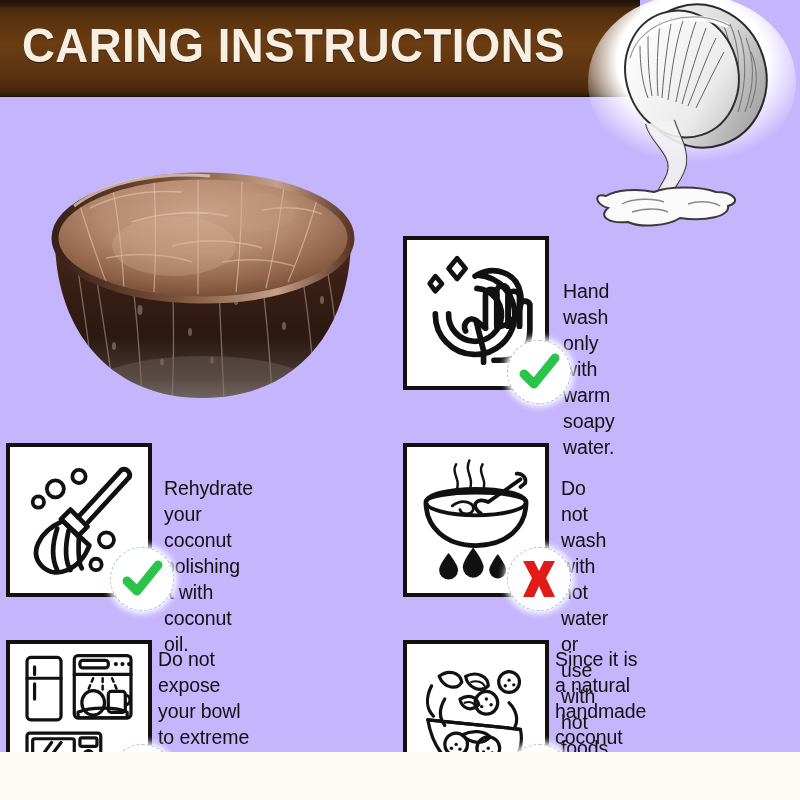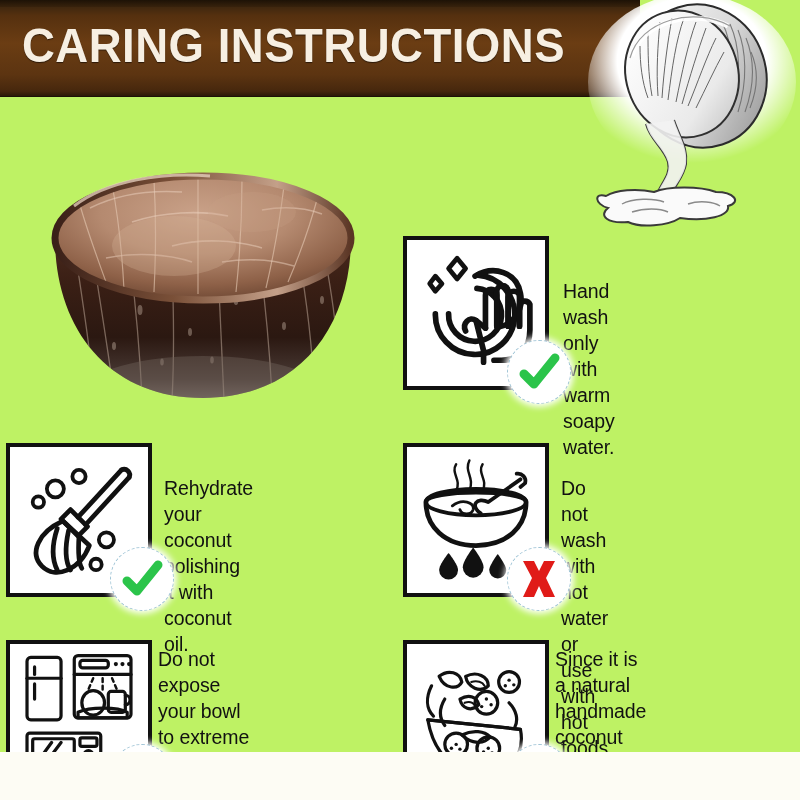--- a/index.html
+++ b/index.html
@@ -4,21 +4,21 @@
 <title>Caring Instructions</title>
 <style>
   html,body{margin:0;padding:0;}
   body{
     width:800px;height:800px;
     background:#FDFCF4;
     font-family:"Liberation Sans","DejaVu Sans",sans-serif;
     overflow:hidden;
     position:relative;
   }
-  #page{position:relative;width:800px;height:752px;overflow:hidden;background:#bef264;}
+  #page{position:relative;width:800px;height:752px;overflow:hidden;background:#c4b5fd;}
 
   
   .banner{
     position:absolute;left:0;top:0;width:640px;height:96px;
     background:linear-gradient(180deg,#2e1d0c 0%,#3a250f 5%,#55300f 16%,#6b3d13 45%,#5c3411 78%,#46270d 95%,#2b1a08 100%);
     box-shadow:0 1px 0 #1d1206;
     overflow:hidden;
   }
   .banner:after{
     content:"";position:absolute;left:0;top:0;width:100%;height:7px;

